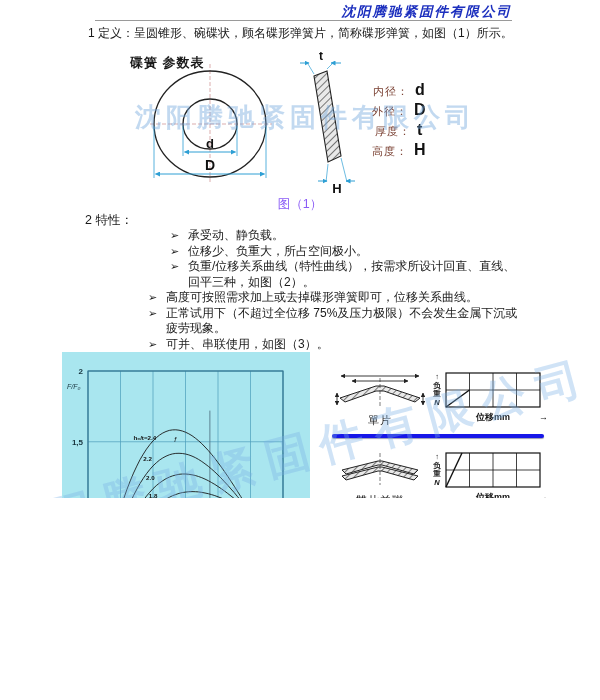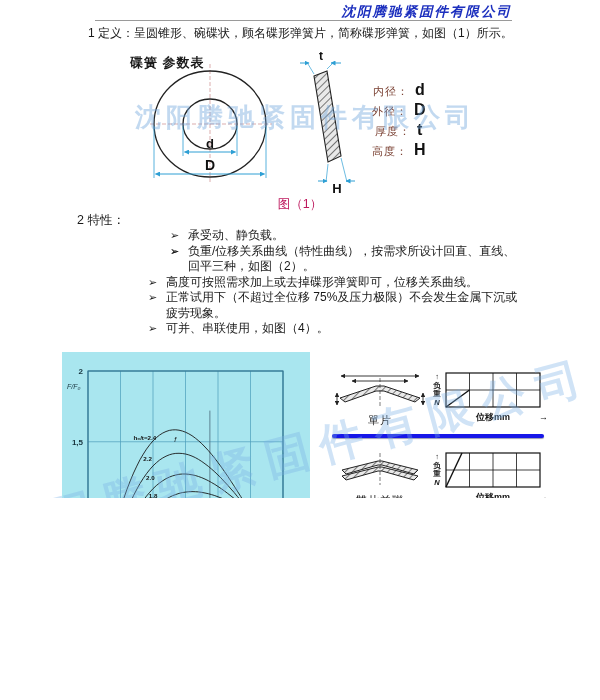--- a/index.html
+++ b/index.html
@@ -8,22 +8,22 @@
   .company{position:absolute;top:3px;right:88px;font-size:13.5px;font-weight:bold;font-style:italic;
            color:#1c2fbe;letter-spacing:2px;}
   .header-rule{position:absolute;left:95px;top:20px;width:417px;height:1px;background:#9a9a9a;}
   .para1{position:absolute;left:88px;top:26px;width:432px;font-size:12px;line-height:15px;}
   .fig1{position:absolute;left:100px;top:52px;width:380px;height:142px;}
   .fig1-title{position:absolute;left:30px;top:2px;font-size:13px;font-weight:bold;letter-spacing:1px;}
   .fig1-params{position:absolute;left:272px;top:28px;}
   .fig1-params .prow{height:20px;line-height:20px;white-space:nowrap;text-align:center;}
   .fig1-params .plabel{font-size:11px;color:#7b4234;letter-spacing:1px;}
   .fig1-params .pvalue{font-size:16px;font-weight:bold;color:#111;margin-left:6px;}
-  .caption{position:absolute;font-size:12.5px;text-align:center;color:#be185d;}
-  .sec2{position:absolute;left:77px;top:212px;font-size:12.5px;}
+  .caption{position:absolute;font-size:12.5px;text-align:center;color:#8b5cf6;}
+  .sec2{position:absolute;left:85px;top:212px;font-size:12.5px;}
   .bullets{position:absolute;left:148px;top:228px;width:372px;font-size:12px;line-height:15.5px;}
   .bullet{position:relative;padding-left:18px;}
   .bullet .mk{position:absolute;left:0;top:0;font-size:11px;}
   .lvlA{margin-left:22px;}
   .chart-panel{position:absolute;left:62px;top:352px;width:248px;height:328px;background:#a9e6ef;}
   .divider{position:absolute;left:332px;width:212px;height:4px;background:#1616e8;border-radius:2px;
            box-shadow:0 1px 1px rgba(0,0,60,.4);}
   .cfg-row{position:absolute;left:332px;width:214px;height:64px;display:flex;align-items:center;}
   .cfg-icon-wrap{width:98px;text-align:center;}
   .cfg-label{font-size:11px;font-weight:normal;margin-top:-2px;letter-spacing:1px;}
@@ -101,25 +101,25 @@
       <div class="prow"><span class="plabel">外径：</span><span class="pvalue">D</span></div>
       <div class="prow"><span class="plabel">厚度：</span><span class="pvalue">t</span></div>
       <div class="prow"><span class="plabel">高度：</span><span class="pvalue">H</span></div>
     </div>
   </div>
   <div class="caption" style="left:268px;top:196px;width:64px;">图（1）</div>
 
   <div class="sec2">2 特性：</div>
   <div class="bullets">
     <div class="bullet lvlA"><span class="mk">➢</span><span>承受动、静负载。</span></div>
-    <div class="bullet lvlA"><span class="mk">➢</span></div>
+    <div class="bullet lvlA"><span class="mk">➢</span><span>位移少、负重大，所占空间极小。</span></div>
     <div class="bullet lvlA"><span class="mk">➢</span><span>负重/位移关系曲线（特性曲线），按需求所设计回直、直线、回平三种，如图（2）。</span></div>
     <div class="bullet"><span class="mk">➢</span><span>高度可按照需求加上或去掉碟形弹簧即可，位移关系曲线。</span></div>
     <div class="bullet"><span class="mk">➢</span><span>正常试用下（不超过全位移 75%及压力极限）不会发生金属下沉或疲劳现象。</span></div>
-    <div class="bullet"><span class="mk">➢</span><span>可并、串联使用，如图（4）。</span></div>
+    <div class="bullet"><span class="mk">➢</span><span>可并、串联使用，如图（3）。</span></div>
   </div>
 
   <div class="chart-panel">
     <svg id="fig2svg" width="248" height="328">
         <line x1="26" y1="19" x2="26" y2="302" stroke="#4a9cba" stroke-width="1.1"></line>
         <text x="26" y="313" font-size="8" text-anchor="middle" fill="#17333d" font-weight="bold">0</text>
         <line x1="58.50000000000001" y1="19" x2="58.50000000000001" y2="302" stroke="#4a9cba" stroke-width="0.7"></line>
         <text x="58.50000000000001" y="313" font-size="8" text-anchor="middle" fill="#17333d" font-weight="bold">0,2</text>
         <line x1="91.00000000000001" y1="19" x2="91.00000000000001" y2="302" stroke="#4a9cba" stroke-width="0.7"></line>
         <text x="91.00000000000001" y="313" font-size="8" text-anchor="middle" fill="#17333d" font-weight="bold">0,4</text>

